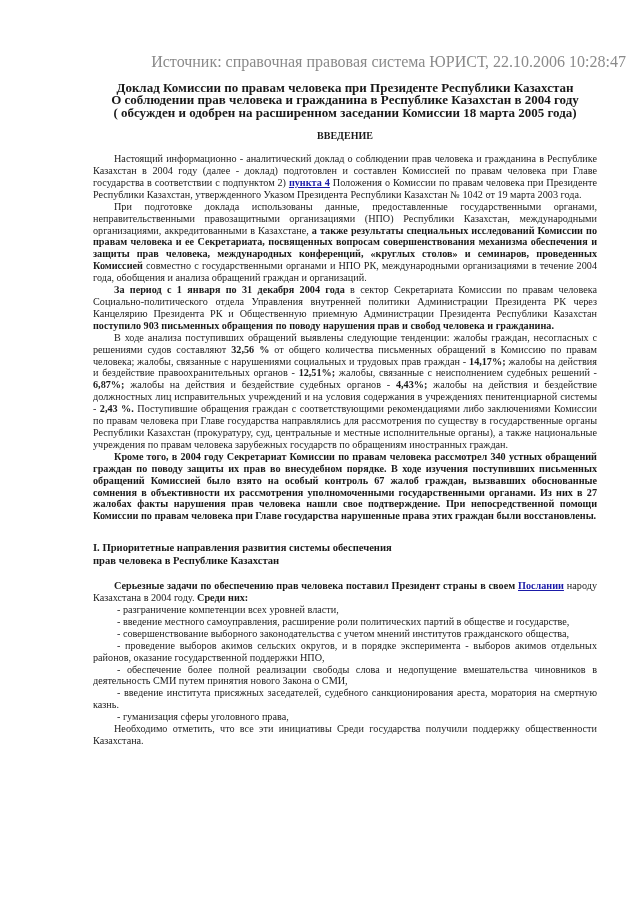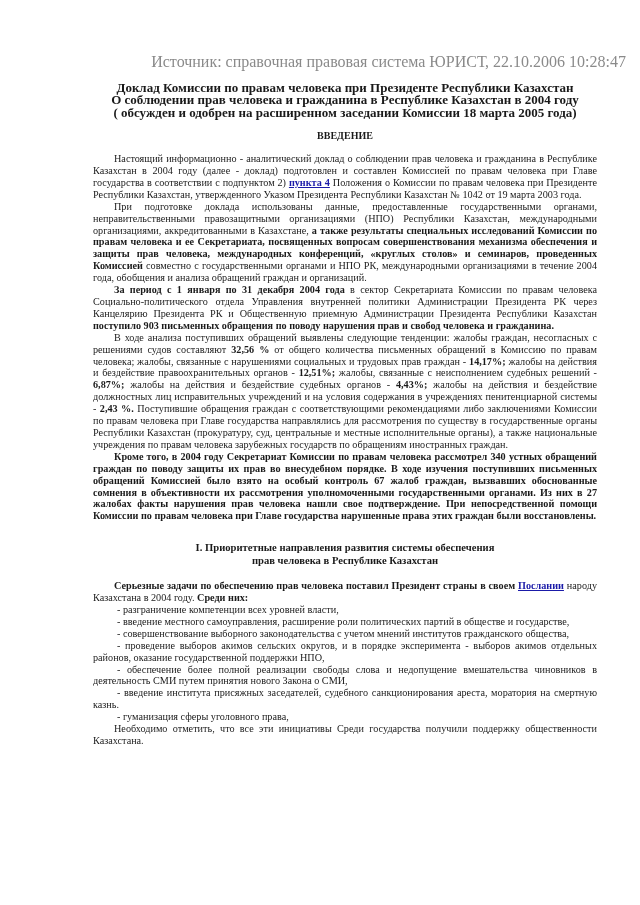--- a/index.html
+++ b/index.html
@@ -5,21 +5,21 @@
   html, body { margin: 0; padding: 0; background: #ffffff; }
   body { width: 640px; height: 905px; overflow: hidden; position: relative;
          font-family: "Liberation Serif", "DejaVu Serif", serif; color: #1a1a1a; }
   .source { position: absolute; top: 53px; right: 14px; font-size: 16px; color: #8a8a8a; white-space: nowrap; }
   .page { position: absolute; left: 93px; top: 82px; width: 504px; font-size: 10.2px; line-height: 11.9px; text-align: justify; }
   .title { text-align: center; font-weight: bold; font-size: 13px; line-height: 12.4px; }
   .intro { text-align: center; font-weight: bold; margin-top: 11px; margin-bottom: 11px; font-size: 10px; }
   p { margin: 0; text-indent: 21px; }
   .b { font-weight: bold; }
   a { color: #1a1aa8; font-weight: bold; text-decoration: underline; }
-  .section { text-align: center; font-weight: bold; font-size: 10.6px; line-height: 13px; margin-top: 19px; margin-bottom: 13px; }
+  .section { text-align: left; font-weight: bold; font-size: 10.6px; line-height: 13px; margin-top: 19px; margin-bottom: 13px; }
   .list p { text-indent: 24px; }
 </style>
 </head>
 <body>
 
 <div class="source">Источник: справочная правовая система ЮРИСТ, 22.10.2006 10:28:47</div>
 
 <div class="page">
   <div class="title">
     <div>Доклад Комиссии по правам человека при Президенте Республики Казахстан</div>

